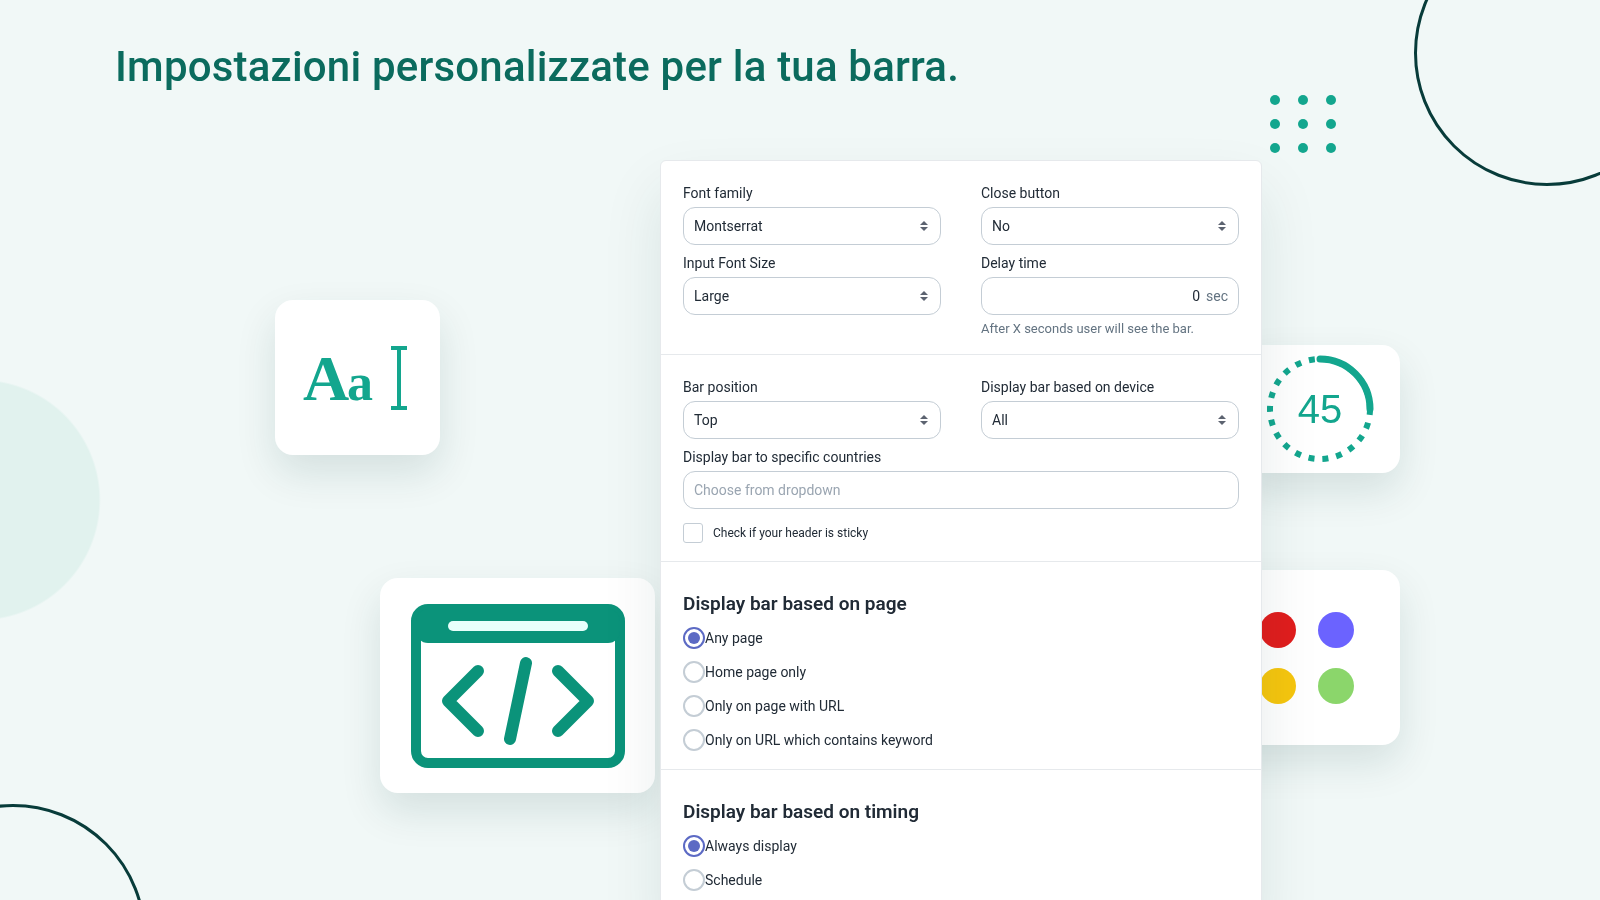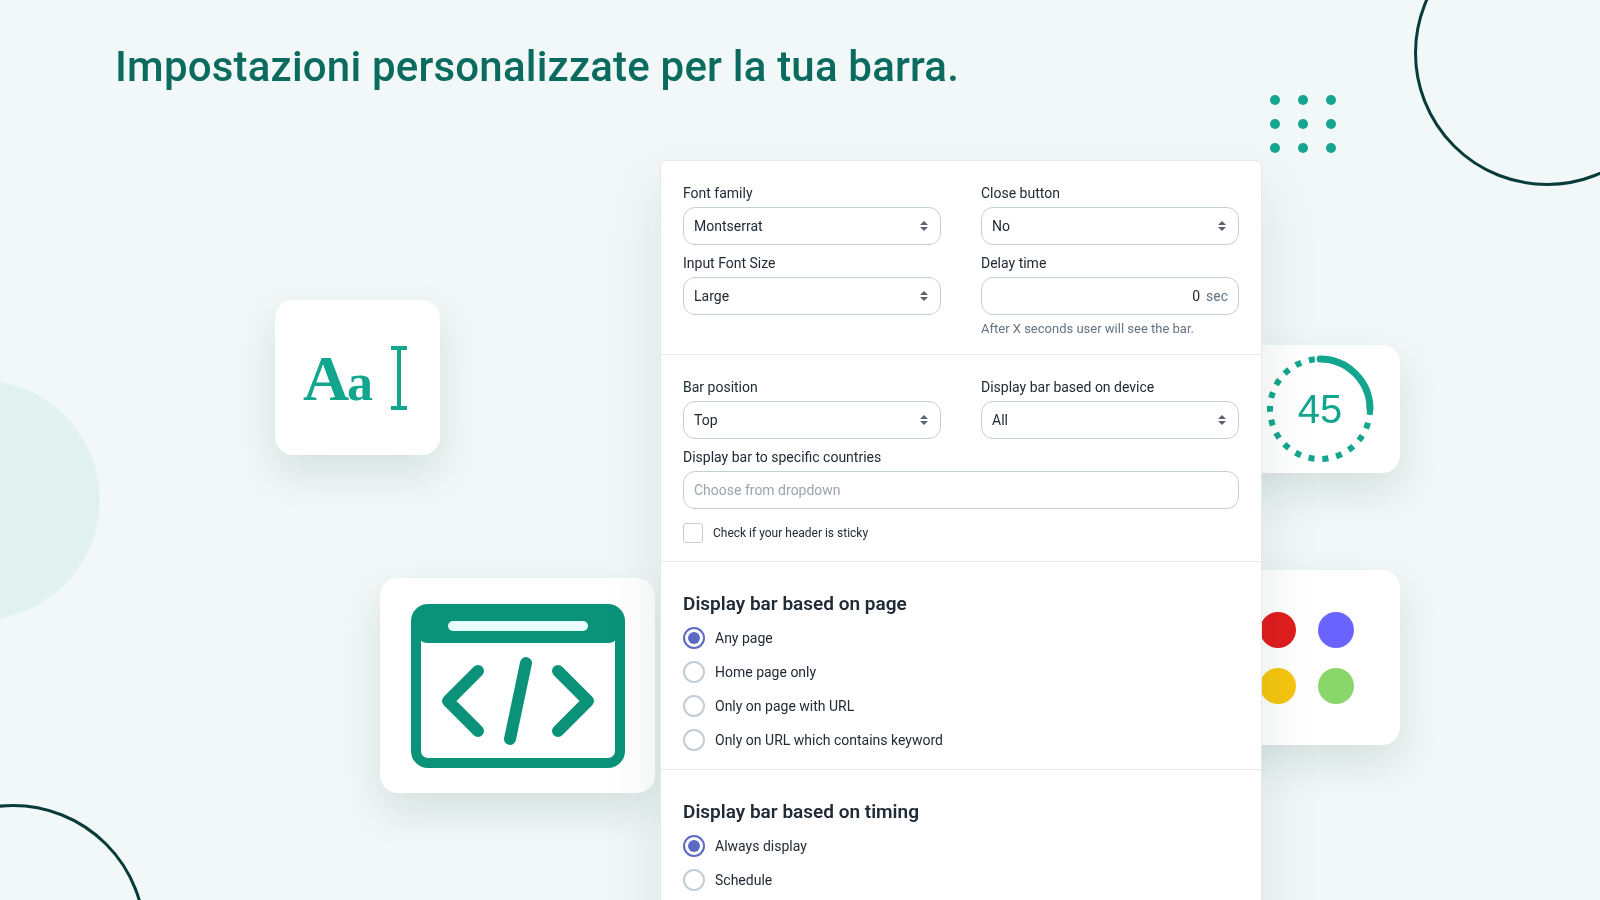--- a/index.html
+++ b/index.html
@@ -71,21 +71,21 @@
   .help{font-size:13px;color:var(--muted);margin-top:6px}
   hr.sep{border:none;border-top:1px solid #E6E9EC;margin:18px 0 0 0}
 
   .full{margin-top:1px}
   .dropdown-placeholder{color:#9AA5B1}
 
   .chk{display:flex;align-items:center;gap:10px;margin:14px 0 4px 0;font-size:12px}
   .chk .box{width:18px;height:18px;border:1px solid var(--border);border-radius:3px;background:#fff}
 
   .section-title{font-weight:600;font-size:19px;margin:16px 0 8px 0}
-  .radio{display:flex;align-items:center;gap:10px;font-size:14px;margin:12px 0}
+  .radio{display:flex;align-items:center;font-size:14px;margin:12px 0}
   .radio .dot{width:18px;height:18px;border:2px solid var(--border);border-radius:50%;position:relative;background:#fff}
   .radio.sel .dot{border-color:var(--indigo)}
   .radio.sel .dot::after{content:"";position:absolute;inset:3px;border-radius:50%;background:var(--indigo)}
   .cutoff{color:var(--muted);font-size:13px;margin-top:4px}
 
   
   svg{display:block}
 </style>
 </head>
 <body>

